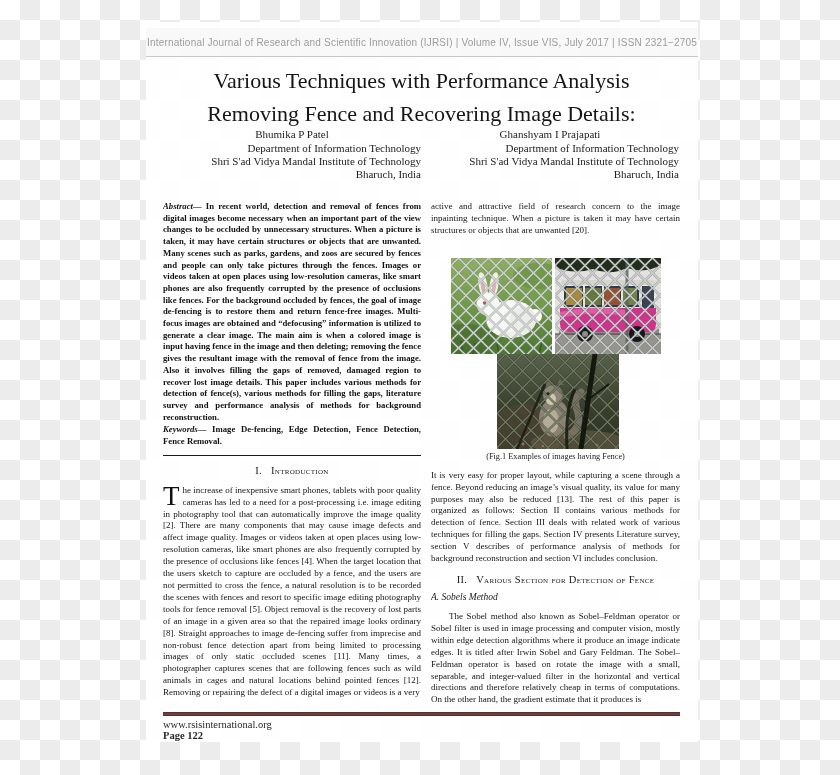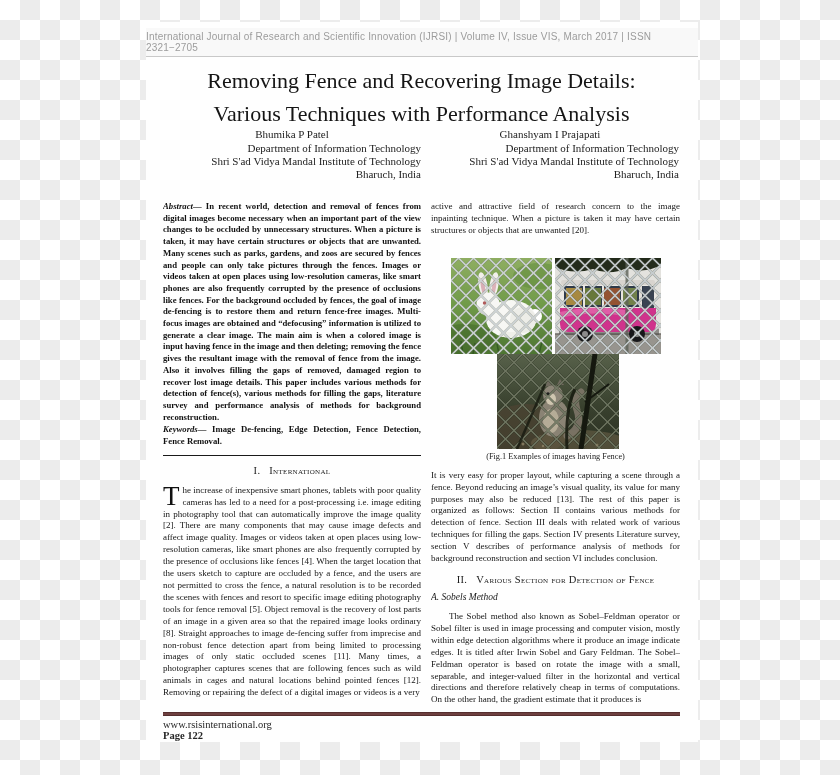--- a/index.html
+++ b/index.html
@@ -53,26 +53,26 @@
     justify-content:space-between;align-items:flex-start;font-size:10.5px;color:#262626;flex-direction:column;}
   .footer-row .pageno{font-weight:700;}
 </style>
 </head>
 <body>
 
 <div class="canvas">
   <div class="page">
 
     <div class="journal-strip">
-      <span>International Journal of Research and Scientific Innovation (IJRSI) | Volume IV, Issue VIS, March 2017 | ISSN 2321−2705</span>
+      <span>International Journal of Research and Scientific Innovation (IJRSI) | Volume IV, Issue VIS, July 2017 | ISSN 2321−2705</span>
     </div>
 
     <div class="title-block">
+      <div>Various Techniques with Performance Analysis</div>
       <div>Removing Fence and Recovering Image Details:</div>
-      <div>Various Techniques with Performance Analysis</div>
     </div>
 
     <div class="authors-row">
       <div class="author">
         <div class="name">Bhumika P Patel</div>
         <div class="aff">Department of Information Technology</div>
         <div class="aff">Shri S'ad Vidya Mandal Institute of Technology</div>
         <div class="aff">Bharuch, India</div>
       </div>
       <div class="author">
@@ -84,21 +84,21 @@
     </div>
 
     <div class="cols">
 
       <div class="col-left">
         <p class="abs-par" style="margin:0"><span class="abs-label">Abstract—</span><span> In recent world, detection and removal of fences from digital images become necessary when an important part of the view changes to be occluded by unnecessary structures. When a picture is taken, it may have certain structures or objects that are unwanted. Many scenes such as parks, gardens, and zoos are secured by fences and people can only take pictures through the fences. Images or videos taken at open places using low-resolution cameras, like smart phones are also frequently corrupted by the presence of occlusions like fences. For the background occluded by fences, the goal of image de-fencing is to restore them and return fence-free images. Multi-focus images are obtained and “defocusing” information is utilized to generate a clear image. The main aim is when a colored image is input having fence in the image and then deleting; removing the fence gives the resultant image with the removal of fence from the image.  Also it involves filling the gaps of removed, damaged region to recover lost image details. This paper includes various methods for detection of fence(s), various methods for filling the gaps, literature survey and performance analysis of methods for background reconstruction.</span></p>
 
         <p class="kw-par" style="margin-bottom:0"><span class="abs-label">Keywords—</span><span> Image De-fencing, Edge Detection, Fence Detection, Fence Removal.</span></p>
 
         <div class="sec-head">
-          <span class="num">I.</span><span>International</span>
+          <span class="num">I.</span><span>Introduction</span>
         </div>
 
         <p class="body-par" style="margin-bottom:0"><span class="dropcap">T</span><span>he increase of inexpensive smart phones, tablets with poor quality cameras has led to a need for a post-processing i.e. image editing in photography tool that can automatically improve the image quality [2]. There are many components that may cause image defects and affect image quality. Images or videos taken at open places using low-resolution cameras, like smart phones are also frequently corrupted by the presence of occlusions like fences [4]. When the target location that the users sketch to capture are occluded by a fence, and the users are not permitted to cross the fence, a natural resolution is to be recorded the scenes with fences and resort to specific image editing photography tools for fence removal [5]. Object removal is the recovery of lost parts of an image in a given area so that the repaired image looks ordinary [8]. Straight approaches to image de-fencing suffer from imprecise and non-robust fence detection apart from being limited to processing images of only static occluded scenes [11]. Many times, a photographer captures scenes that are following fences such as wild animals in cages and natural locations behind pointed fences [12]. Removing or repairing the defect of a digital images or videos is a very</span></p>
       </div>
 
       <div class="col-right">
         <p class="body-par" style="margin-top:0">active and attractive field of research concern to the image inpainting technique. When a picture is taken it may have certain structures or objects that are unwanted [20].</p>
 
         <div class="figure-block">
           <div class="fig-row1">

